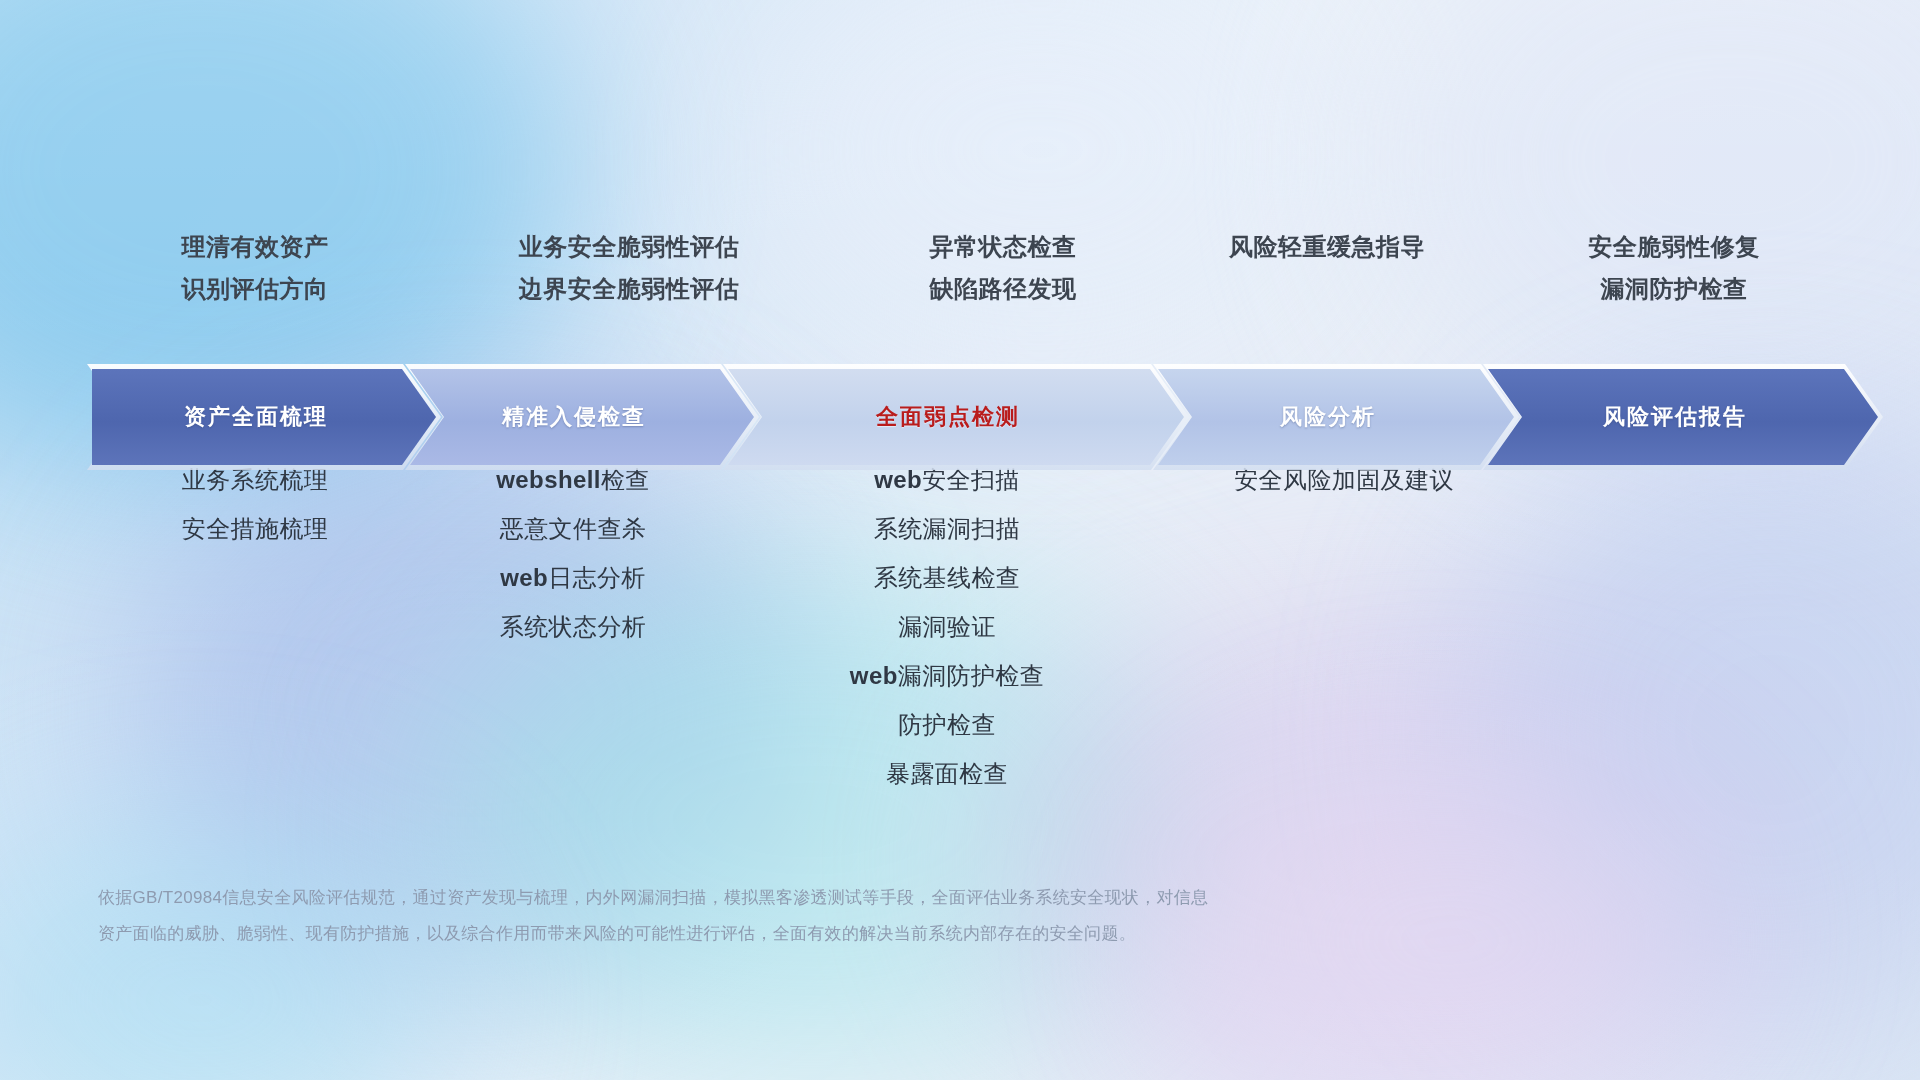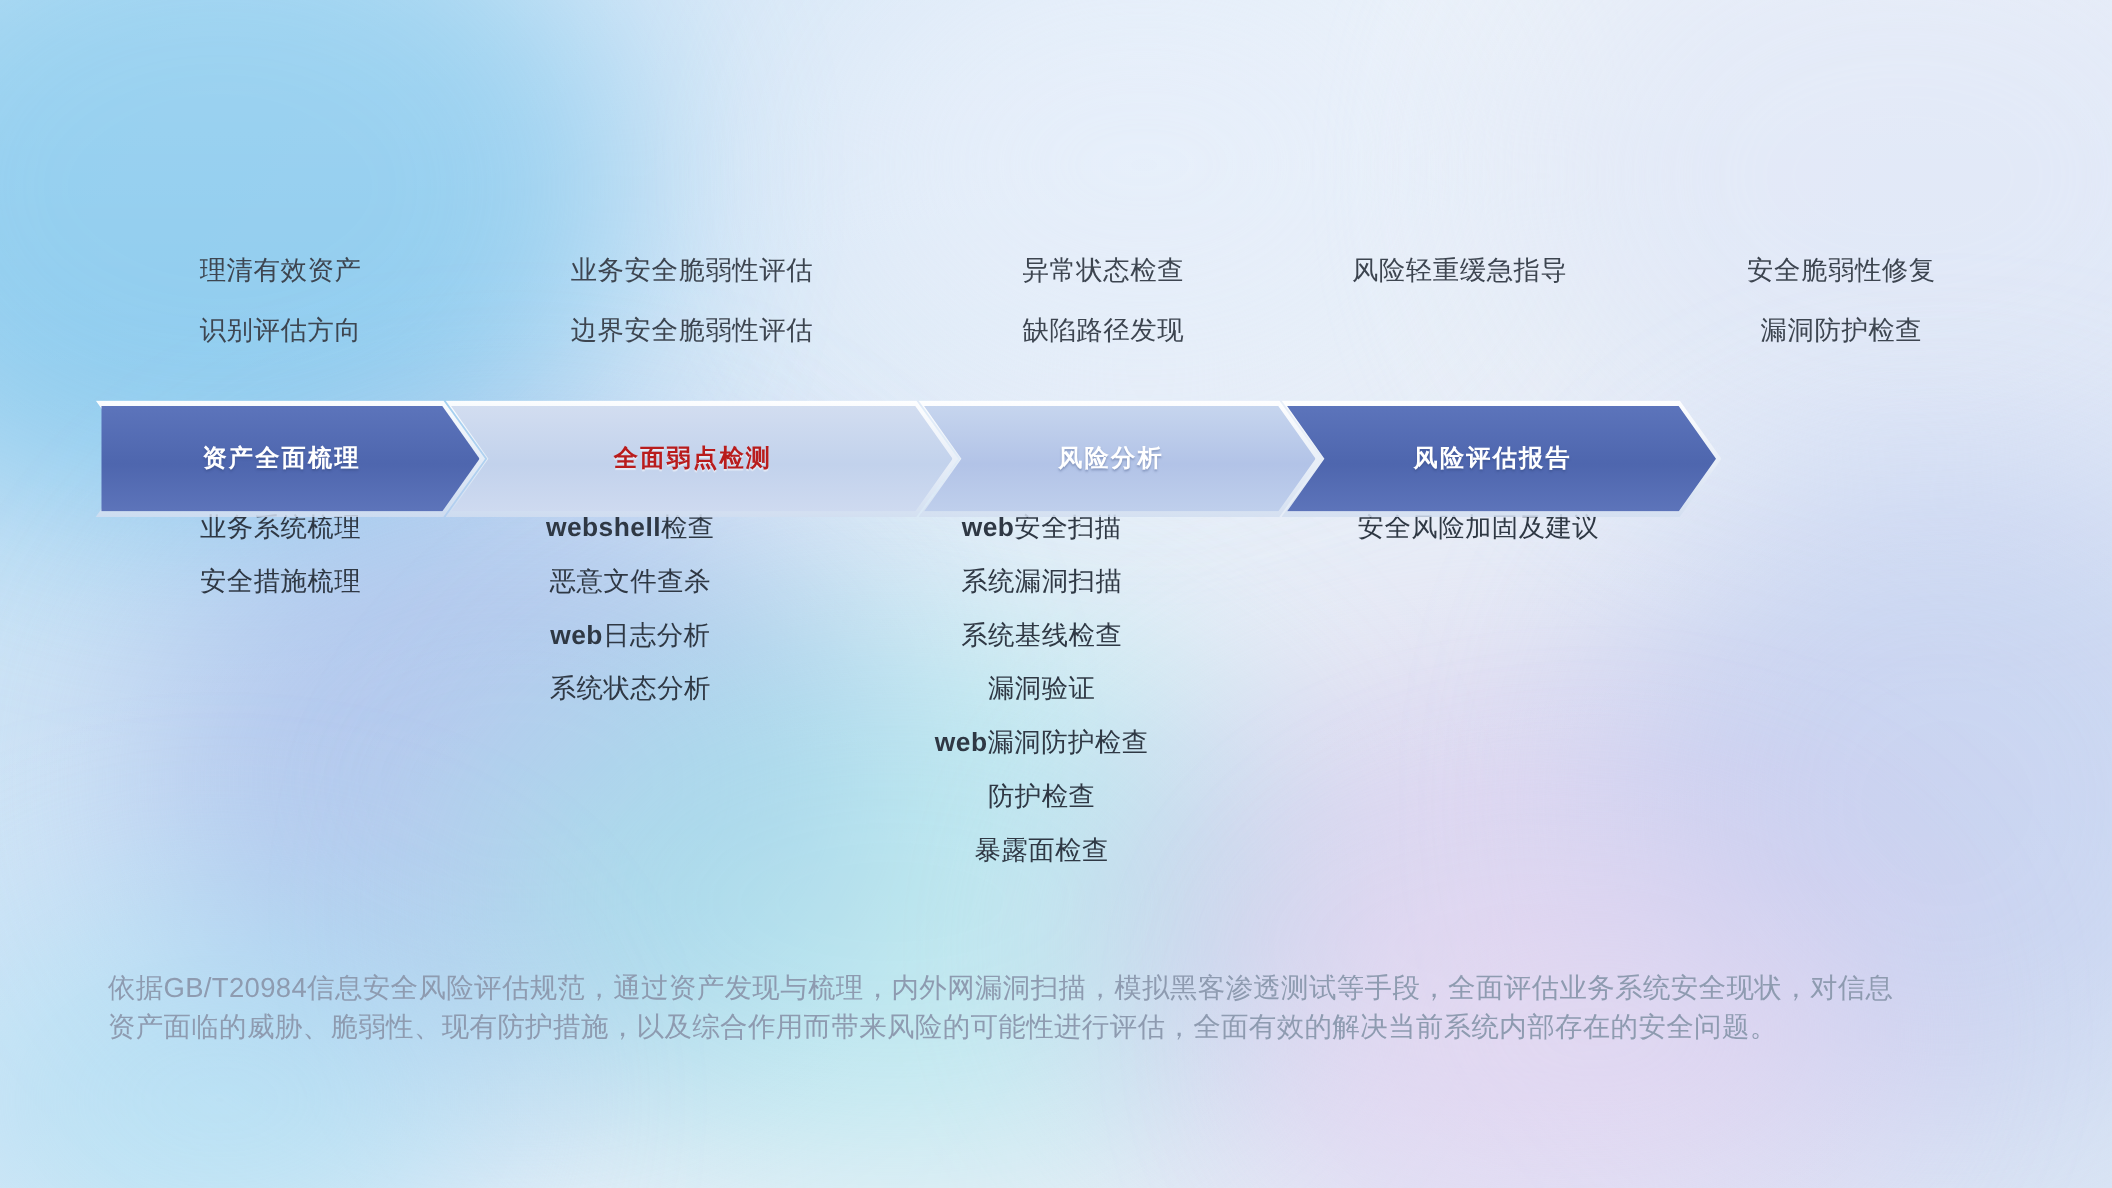--- a/index.html
+++ b/index.html
@@ -28,21 +28,21 @@
   .bg-veil{position:absolute;inset:0;background:linear-gradient(180deg,rgba(255,255,255,.16),rgba(255,255,255,0) 38%,rgba(255,255,255,.12) 100%);}
 
   
   .stage{position:absolute;inset:0;}
 
   .cols{position:absolute;left:0;right:0;display:flex;}
   .col{display:flex;flex-direction:column;align-items:center;}
 
   
   #top-notes{top:232px;left:96px;width:1760px;}
-  #top-notes .col{gap:24px;}
+  #top-notes .col{gap:12px;font-weight:bold;}
   .note{
     font-size:24px;color:#3d4550;letter-spacing:.5px;white-space:nowrap;line-height:1.25;
   }
 
   
   #band{
     position:absolute;left:92px;top:369px;width:1760px;height:96px;
     display:flex;
   }
   .seg{
@@ -80,21 +80,21 @@
   #bottom-notes{top:455px;left:96px;width:1760px;}
   #bottom-notes .col{gap:0;}
   .bnote{
     font-size:24px;color:#2f3844;white-space:nowrap;line-height:49px;letter-spacing:.4px;
   }
   .bnote b{font-weight:bold;}
 
   
   #footer{
     position:absolute;left:98px;top:880px;width:1560px;
-    font-size:25px;line-height:36px;color:#8e9bb0;letter-spacing:.3px;
+    font-size:17px;line-height:36px;color:#8e9bb0;letter-spacing:.3px;
   }
   #footer div{white-space:nowrap;}
 </style>
 </head>
 <body>
 
 <div class="bg">
   <div class="bg-base"></div>
   <div class="blob b1"></div>
   <div class="blob b7"></div>
@@ -130,20 +130,25 @@
         <div class="note">安全脆弱性修复</div>
         <div class="note">漏洞防护检查</div>
       </div>
     </div>
 
   <div id="band">
       <div class="seg" style="width: 344px; z-index: 10;">
         <div class="halo"></div>
         <div class="shape sd"></div>
         <div class="seg-label txt-white">资产全面梳理</div>
+      </div>
+      <div class="seg notch" style="width: 344px; z-index: 9;">
+        <div class="halo"></div>
+        <div class="shape sm"></div>
+        <div class="seg-label txt-white">精准入侵检查</div>
       </div>
       <div class="seg notch" style="width: 456px; z-index: 8;">
         <div class="halo"></div>
         <div class="shape sl"></div>
         <div class="seg-label txt-blue">全面弱点检测</div>
       </div>
       <div class="seg notch" style="width: 356px; z-index: 7;">
         <div class="halo"></div>
         <div class="shape sl2"></div>
         <div class="seg-label txt-white">风险分析</div>

